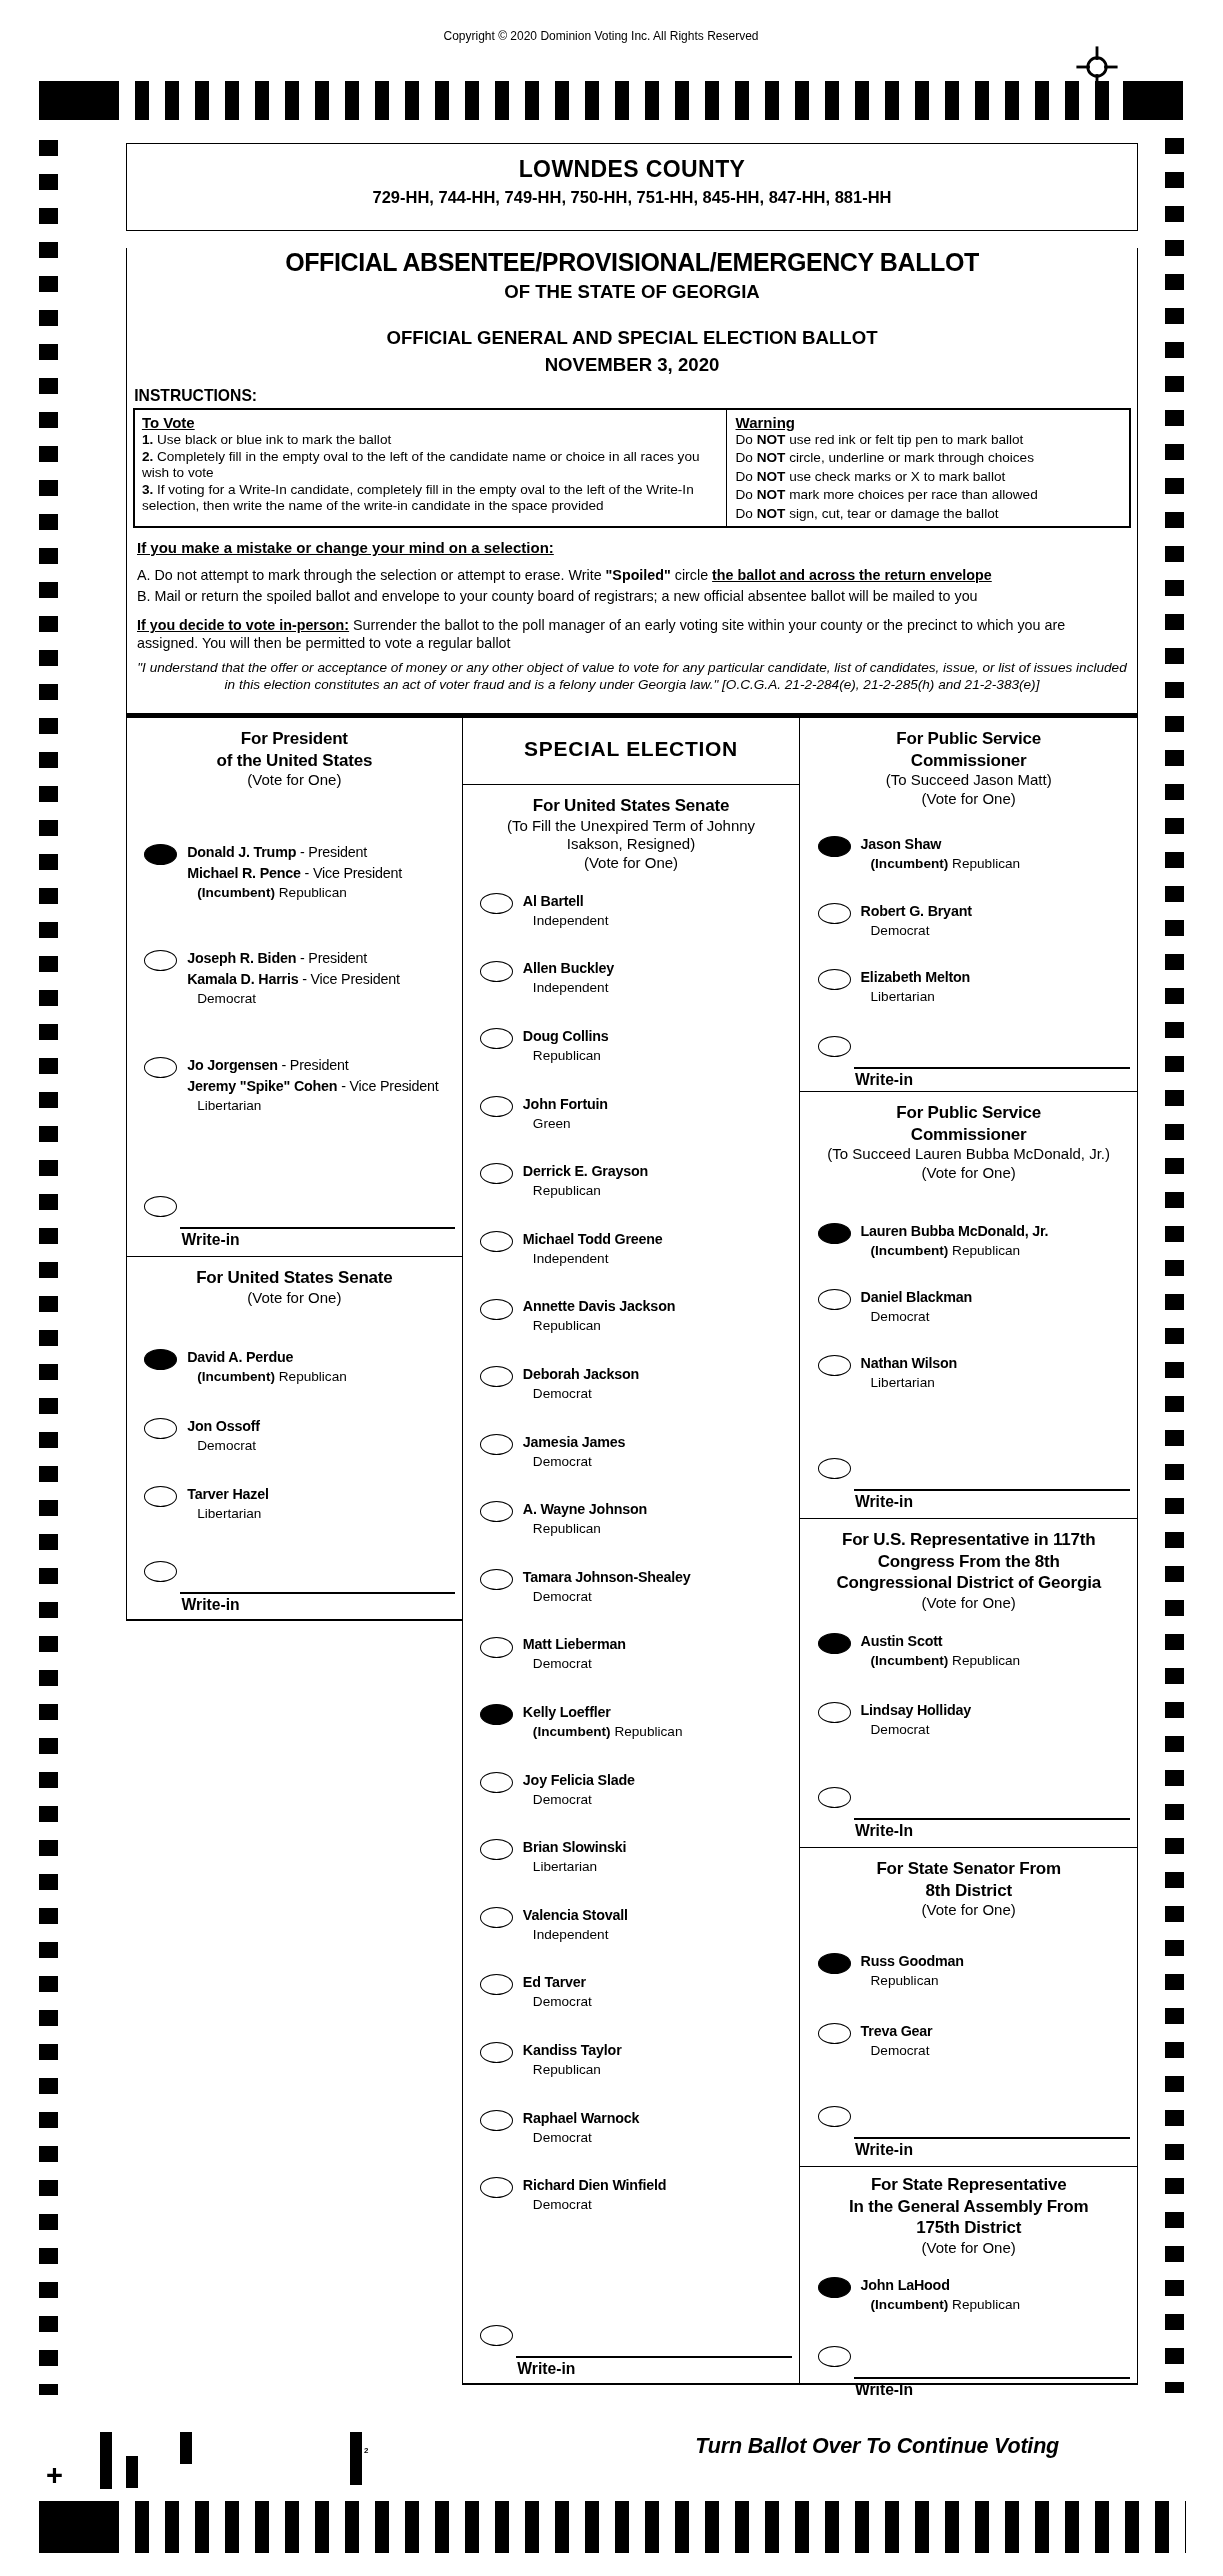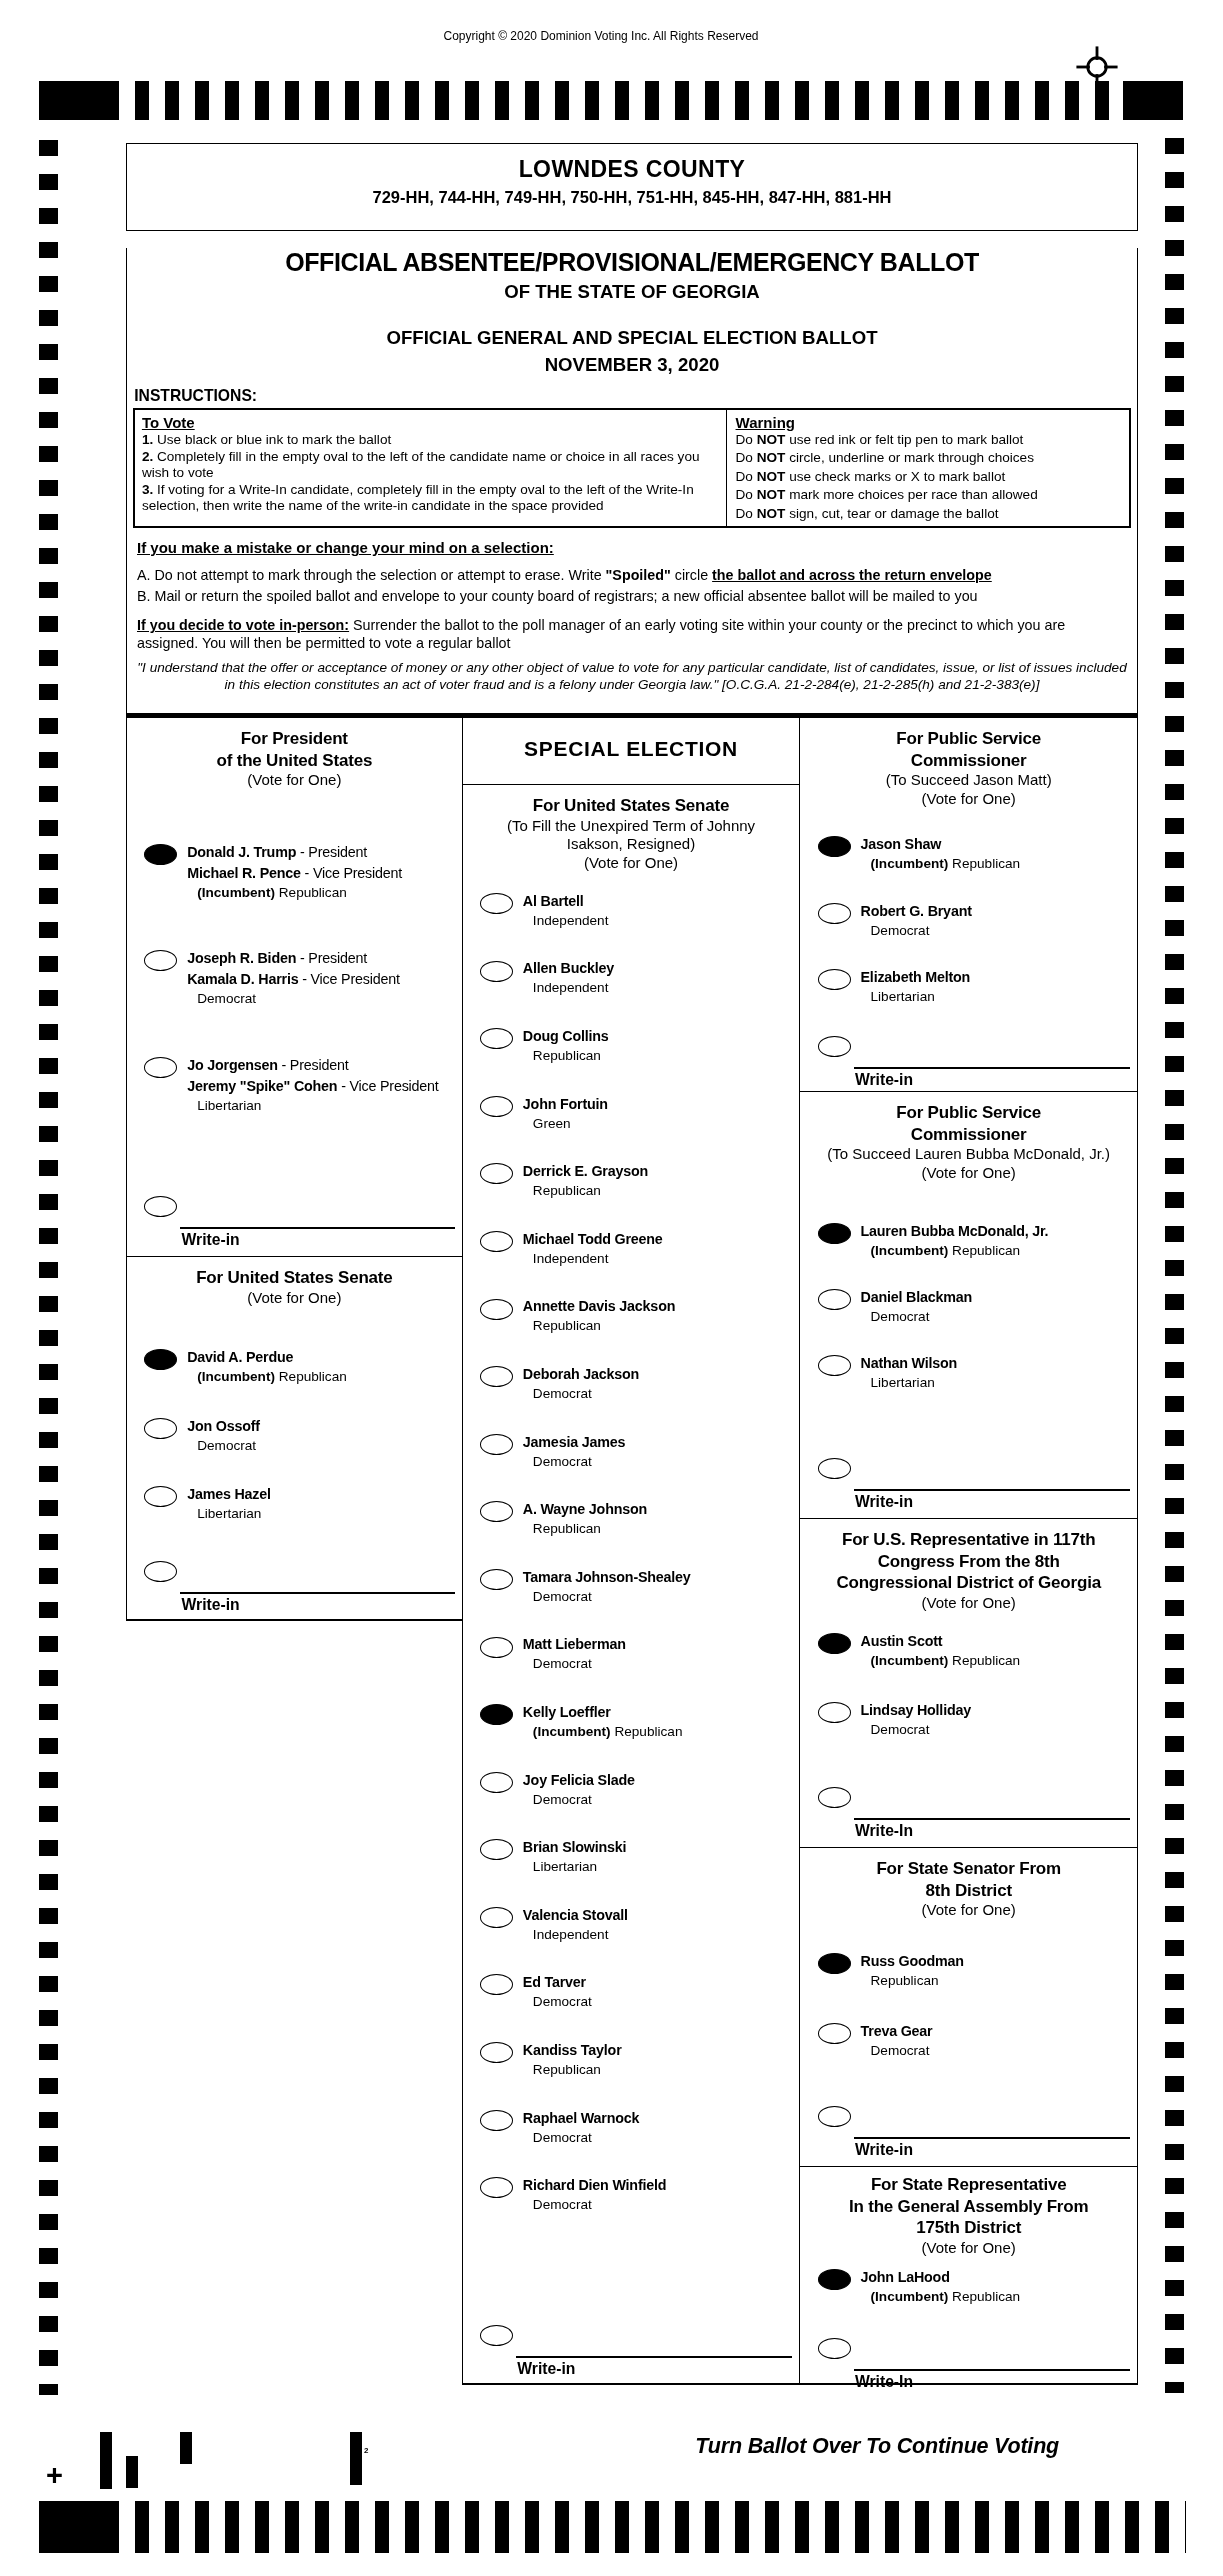--- a/index.html
+++ b/index.html
@@ -82,21 +82,21 @@
   .wlabel{font-size:15.7px;font-weight:bold;padding:2.1px 0 2.9px 1.4px;}
 
   
   .ct-0-0{height:539px}.ct-0-0 .c-head{margin-bottom:52px}.ct-0-0 .cand{margin-bottom:46px}
   .ct-0-1{height:364px}.ct-0-1 .c-head{margin-bottom:40px}.ct-0-1 .cand{margin-bottom:29px}
   .ct-1-0{height:1600px}.ct-1-0 .c-head{margin-bottom:18.6px}.ct-1-0 .cand{margin-bottom:28px}
   .ct-2-0{height:374px}.ct-2-0 .c-head{margin-bottom:26px}.ct-2-0 .cand{margin-bottom:27px}
   .ct-2-1{height:427px}.ct-2-1 .c-head{margin-bottom:39px}.ct-2-1 .cand{margin-bottom:26.5px}
   .ct-2-2{height:329px}.ct-2-2 .c-head{margin-bottom:18.6px}.ct-2-2 .cand{margin-bottom:30px}
   .ct-2-3{height:319px}.ct-2-3 .c-head{margin-bottom:31.5px}.ct-2-3 .cand{margin-bottom:30px}
-  .ct-2-4{height:218px;padding-top:7.2px}.ct-2-4 .c-head{margin-bottom:10px}.ct-2-4 .cand{margin-bottom:29px}
+  .ct-2-4{height:218px;padding-top:7.2px}.ct-2-4 .c-head{margin-bottom:18px}.ct-2-4 .cand{margin-bottom:29px}
 
   
   .fbar{position:absolute;background:#000;}
   #fbar1{left:100px;top:2432px;width:12px;height:57px;}
   #fbar2{left:126px;top:2456px;width:12px;height:32px;}
   #fbar3{left:180px;top:2432px;width:12px;height:32px;}
   #fbar4{left:350px;top:2432px;width:11.5px;height:53px;}
   #tinymark{position:absolute;left:364px;top:2446px;font-size:7.9px;font-weight:bold;}
   #plus{position:absolute;left:46px;top:2459px;font-size:29px;font-weight:bold;}
   #turn-label{position:absolute;left:0;top:2434px;width:1059px;text-align:right;
@@ -220,21 +220,21 @@
             <div class="cand">
               <span class="oval"></span>
               <div class="cand-tx">
                 <div class="cand-line"><span class="nm">Jon Ossoff</span></div>
                 <div class="party"><span class="pp">Democrat</span></div>
               </div>
             </div>
             <div class="cand">
               <span class="oval"></span>
               <div class="cand-tx">
-                <div class="cand-line"><span class="nm">James Hazel</span></div>
+                <div class="cand-line"><span class="nm">Tarver Hazel</span></div>
                 <div class="party"><span class="pp">Libertarian</span></div>
               </div>
             </div>
             <div class="writein">
               <span class="oval" style="display: block;"></span>
               <div class="wline">
                 <div class="wlabel">Write-in</div>
               </div>
             </div>
           </section>

